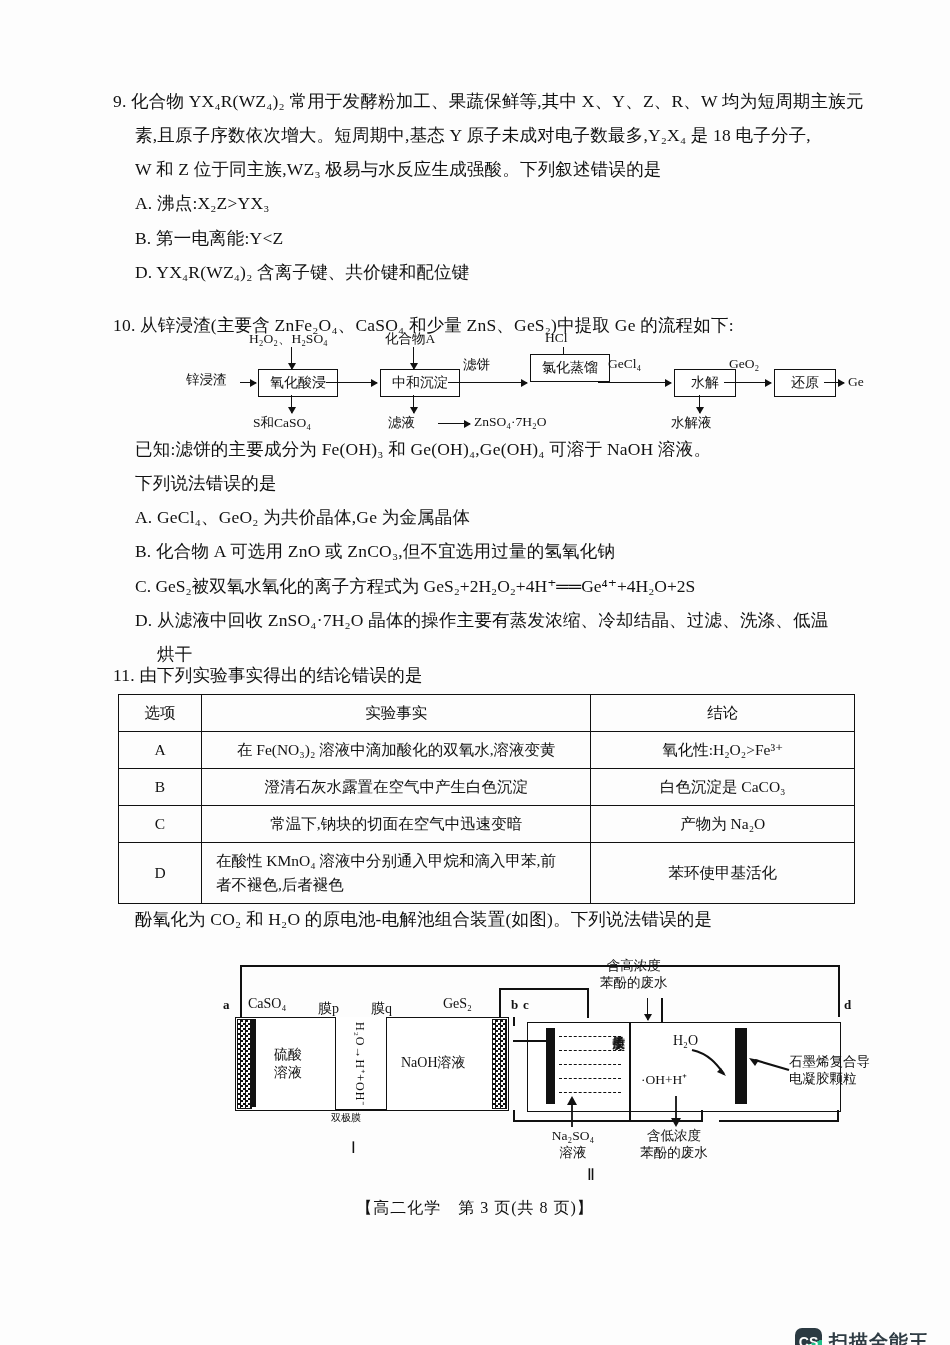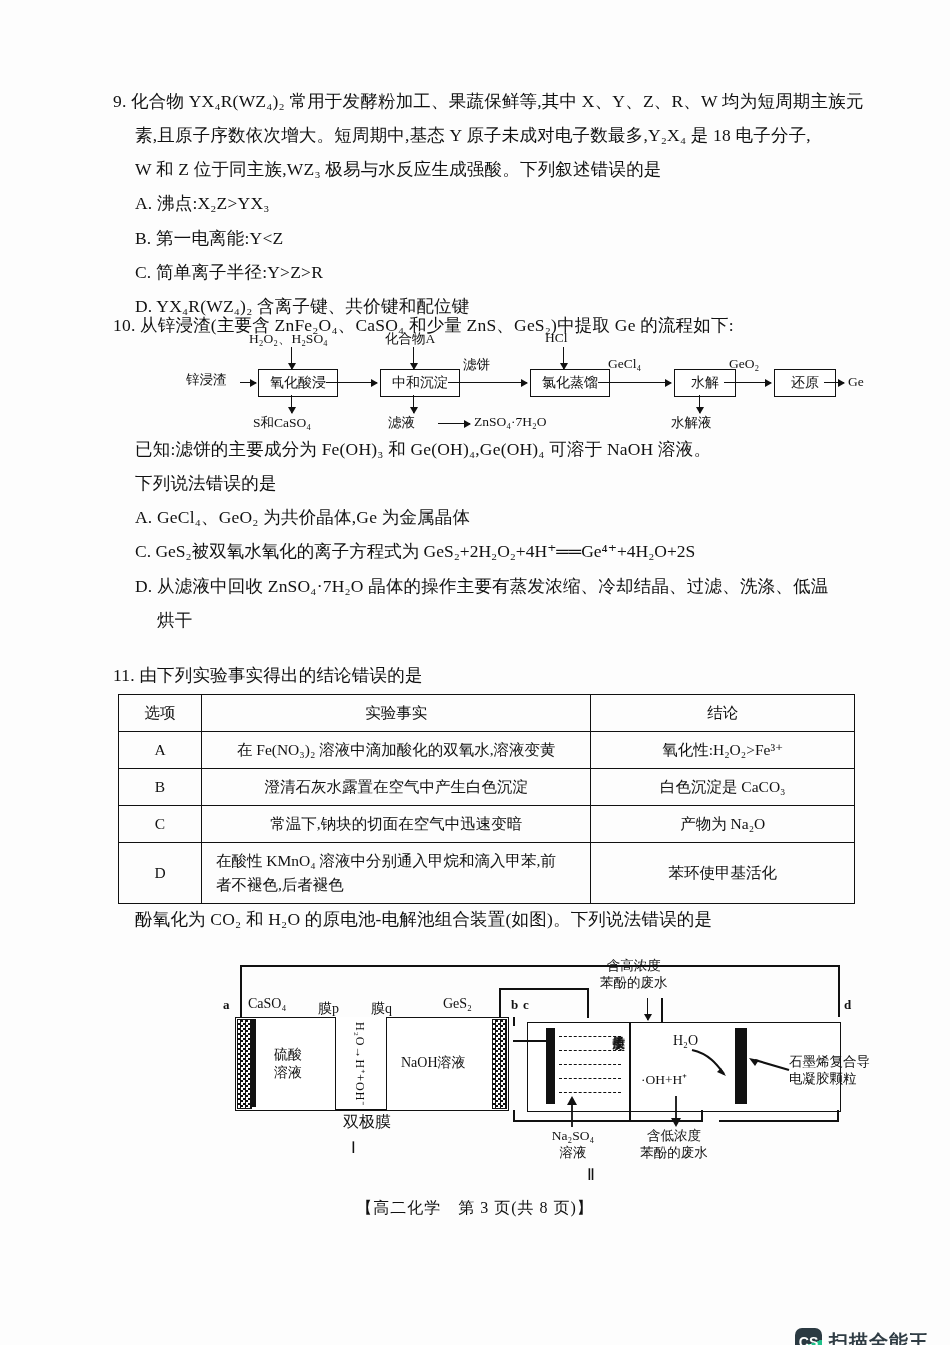--- a/index.html
+++ b/index.html
@@ -77,21 +77,20 @@
 <body>
 
 <div class="page">
 
   <div class="qblock" style="top:84px;">
     <div class="qline">9. 化合物 YX₄R(WZ₄)₂ 常用于发酵粉加工、果蔬保鲜等,其中 X、Y、Z、R、W 均为短周期主族元</div>
     <div class="qline indent">素,且原子序数依次增大。短周期中,基态 Y 原子未成对电子数最多,Y₂X₄ 是 18 电子分子,</div>
     <div class="qline indent">W 和 Z 位于同主族,WZ₃ 极易与水反应生成强酸。下列叙述错误的是</div>
     <div class="qline indent">A. 沸点:X₂Z&gt;YX₃</div>
     <div class="qline indent">B. 第一电离能:Y&lt;Z</div>
-    <div class="qline indent">C. 简单离子半径:Y&gt;Z&gt;R</div>
     <div class="qline indent">D. YX₄R(WZ₄)₂ 含离子键、共价键和配位键</div>
   </div>
 
   <div class="qblock" style="top:308px;">
     <div class="qline">10. 从锌浸渣(主要含 ZnFe₂O₄、CaSO₄ 和少量 ZnS、GeS₂)中提取 Ge 的流程如下:</div>
   </div>
 
   <div class="flow">
 
     <div class="flab" style="left:136px;top:0px;">H₂O₂、H₂SO₄</div>
@@ -100,21 +99,21 @@
 
     <div class="varrow" style="left:178px;top:17px;height:22px;"></div>
     <div class="varrow" style="left:300px;top:17px;height:22px;"></div>
     <div class="varrow" style="left:450px;top:17px;height:22px;"></div>
 
     <div class="flab" style="left:73px;top:41px;">锌浸渣</div>
     <div class="harrow" style="left:127px;top:52px;width:16px;"></div>
 
     <div class="fbox" style="left:145px;top:39px;width:68px;">氧化酸浸</div>
     <div class="fbox" style="left:267px;top:39px;width:68px;">中和沉淀</div>
-    <div class="fbox" style="left:417px;top:39px;width:68px;">氯化蒸馏</div>
+    <div class="fbox" style="left:417px;top:24px;width:68px;">氯化蒸馏</div>
     <div class="fbox" style="left:561px;top:39px;width:50px;">水解</div>
     <div class="fbox" style="left:661px;top:39px;width:50px;">还原</div>
 
     <div class="harrow" style="left:213px;top:52px;width:51px;"></div>
     <div class="harrow" style="left:335px;top:52px;width:79px;"></div>
     <div class="harrow" style="left:485px;top:52px;width:73px;"></div>
     <div class="harrow" style="left:611px;top:52px;width:47px;"></div>
     <div class="harrow" style="left:711px;top:52px;width:20px;"></div>
     <div class="flab" style="left:735px;top:44px;">Ge</div>
 
@@ -131,20 +130,21 @@
     <div class="flab" style="left:361px;top:84px;">ZnSO₄·7H₂O</div>
 
     <div class="varrow" style="left:586px;top:65px;height:18px;"></div>
     <div class="flab" style="left:558px;top:84px;">水解液</div>
   </div>
 
   <div class="qblock" style="top:432px;">
     <div class="qline indent">已知:滤饼的主要成分为 Fe(OH)₃ 和 Ge(OH)₄,Ge(OH)₄ 可溶于 NaOH 溶液。</div>
     <div class="qline indent">下列说法错误的是</div>
     <div class="qline indent">A. GeCl₄、GeO₂ 为共价晶体,Ge 为金属晶体</div>
+    <div class="qline indent">B. 化合物 A 可选用 ZnO 或 ZnCO₃,但不宜选用过量的氢氧化钠</div>
     <div class="qline indent eq">C. GeS₂被双氧水氧化的离子方程式为 GeS₂+2H₂O₂+4H⁺══Ge⁴⁺+4H₂O+2S</div>
     <div class="qline indent">D. 从滤液中回收 ZnSO₄·7H₂O 晶体的操作主要有蒸发浓缩、冷却结晶、过滤、洗涤、低温</div>
     <div class="qline" style="padding-left:44px;">烘干</div>
   </div>
 
   <div class="qblock" style="top:658px;">
     <div class="qline">11. 由下列实验事实得出的结论错误的是</div>
   </div>
 
   <table class="tbl">
@@ -208,21 +208,21 @@
     <div class="lbl" style="left:205px;top:40px;font-size:14px;">膜p</div>
     <div class="lbl" style="left:258px;top:40px;font-size:14px;">膜q</div>
     <div class="lbl" style="left:330px;top:35px;font-size:14px;">GeS₂</div>
     <div class="lbl" style="left:398px;top:37px;font-size:13px;font-weight:bold;">b</div>
 
     <div class="lbl" style="left:152px;top:86px;font-size:14px;width:46px;">
       <span>硫酸</span><br>
       <span>溶液</span>
     </div>
     <div class="lbl" style="left:288px;top:94px;font-size:14px;">NaOH溶液</div>
-    <div class="lbl" style="left:218px;top:152px;font-size:16px;margin-left:12px;">双极膜</div>
+    <div class="lbl" style="left:218px;top:152px;font-size:10px;">双极膜</div>
     <div class="roman" style="left:238px;top:178px;">Ⅰ</div>
 
     <div class="cellbox" style="left:414px;top:62px;width:312px;height:88px;"></div>
     <div class="wire" style="left:516px;top:62px;width:1.8px;height:88px;"></div>
 
     <div class="elec-solid" style="left:433px;top:68px;width:9px;height:76px;"></div>
     <div class="wire" style="left:400px;top:57px;width:1.8px;height:9px;"></div>
     <div class="wire" style="left:400px;top:80px;width:38px;height:1.8px;"></div>
 
     <div class="elec-solid" style="left:622px;top:68px;width:12px;height:76px;"></div>

